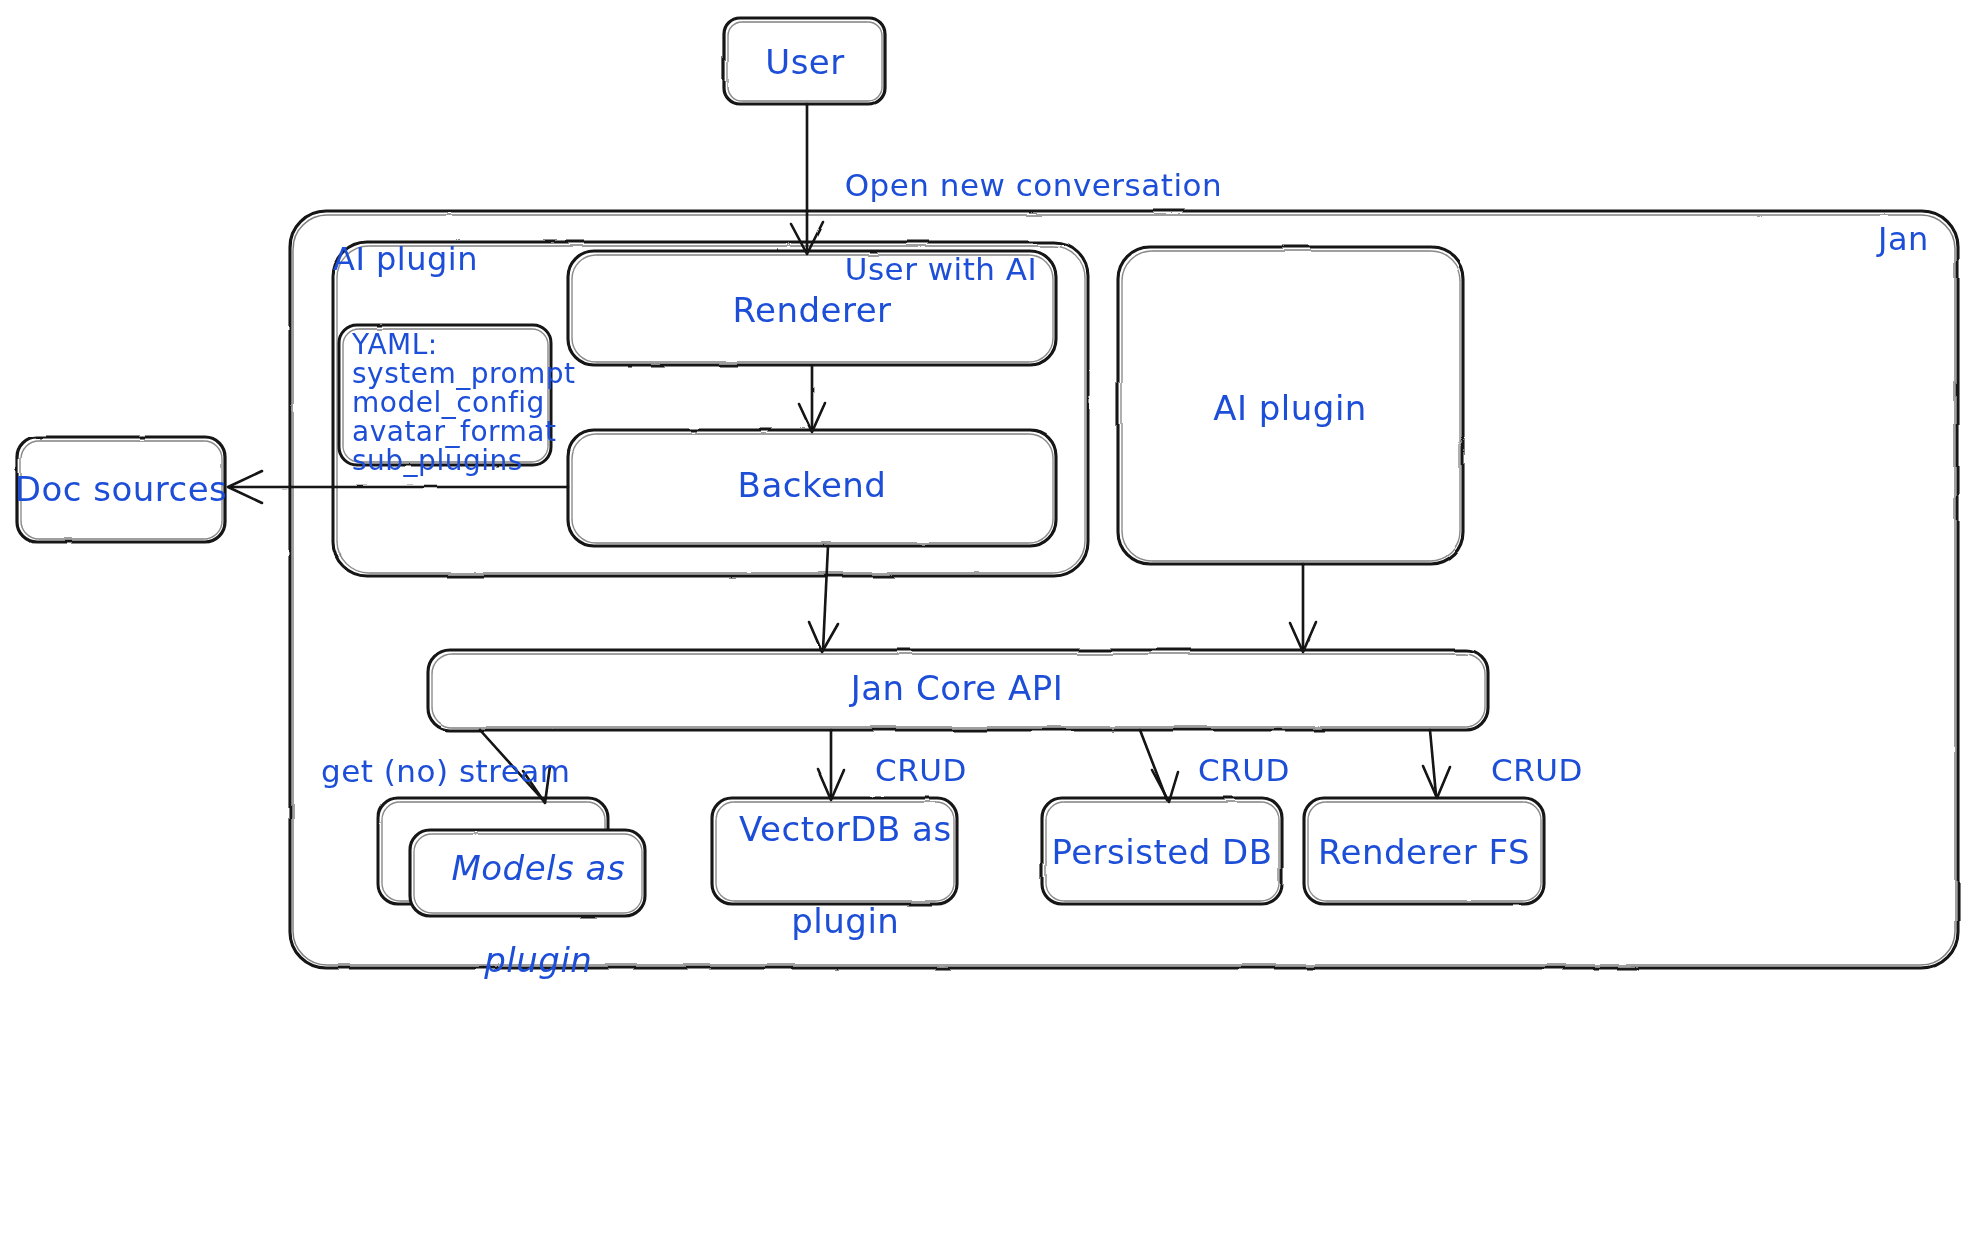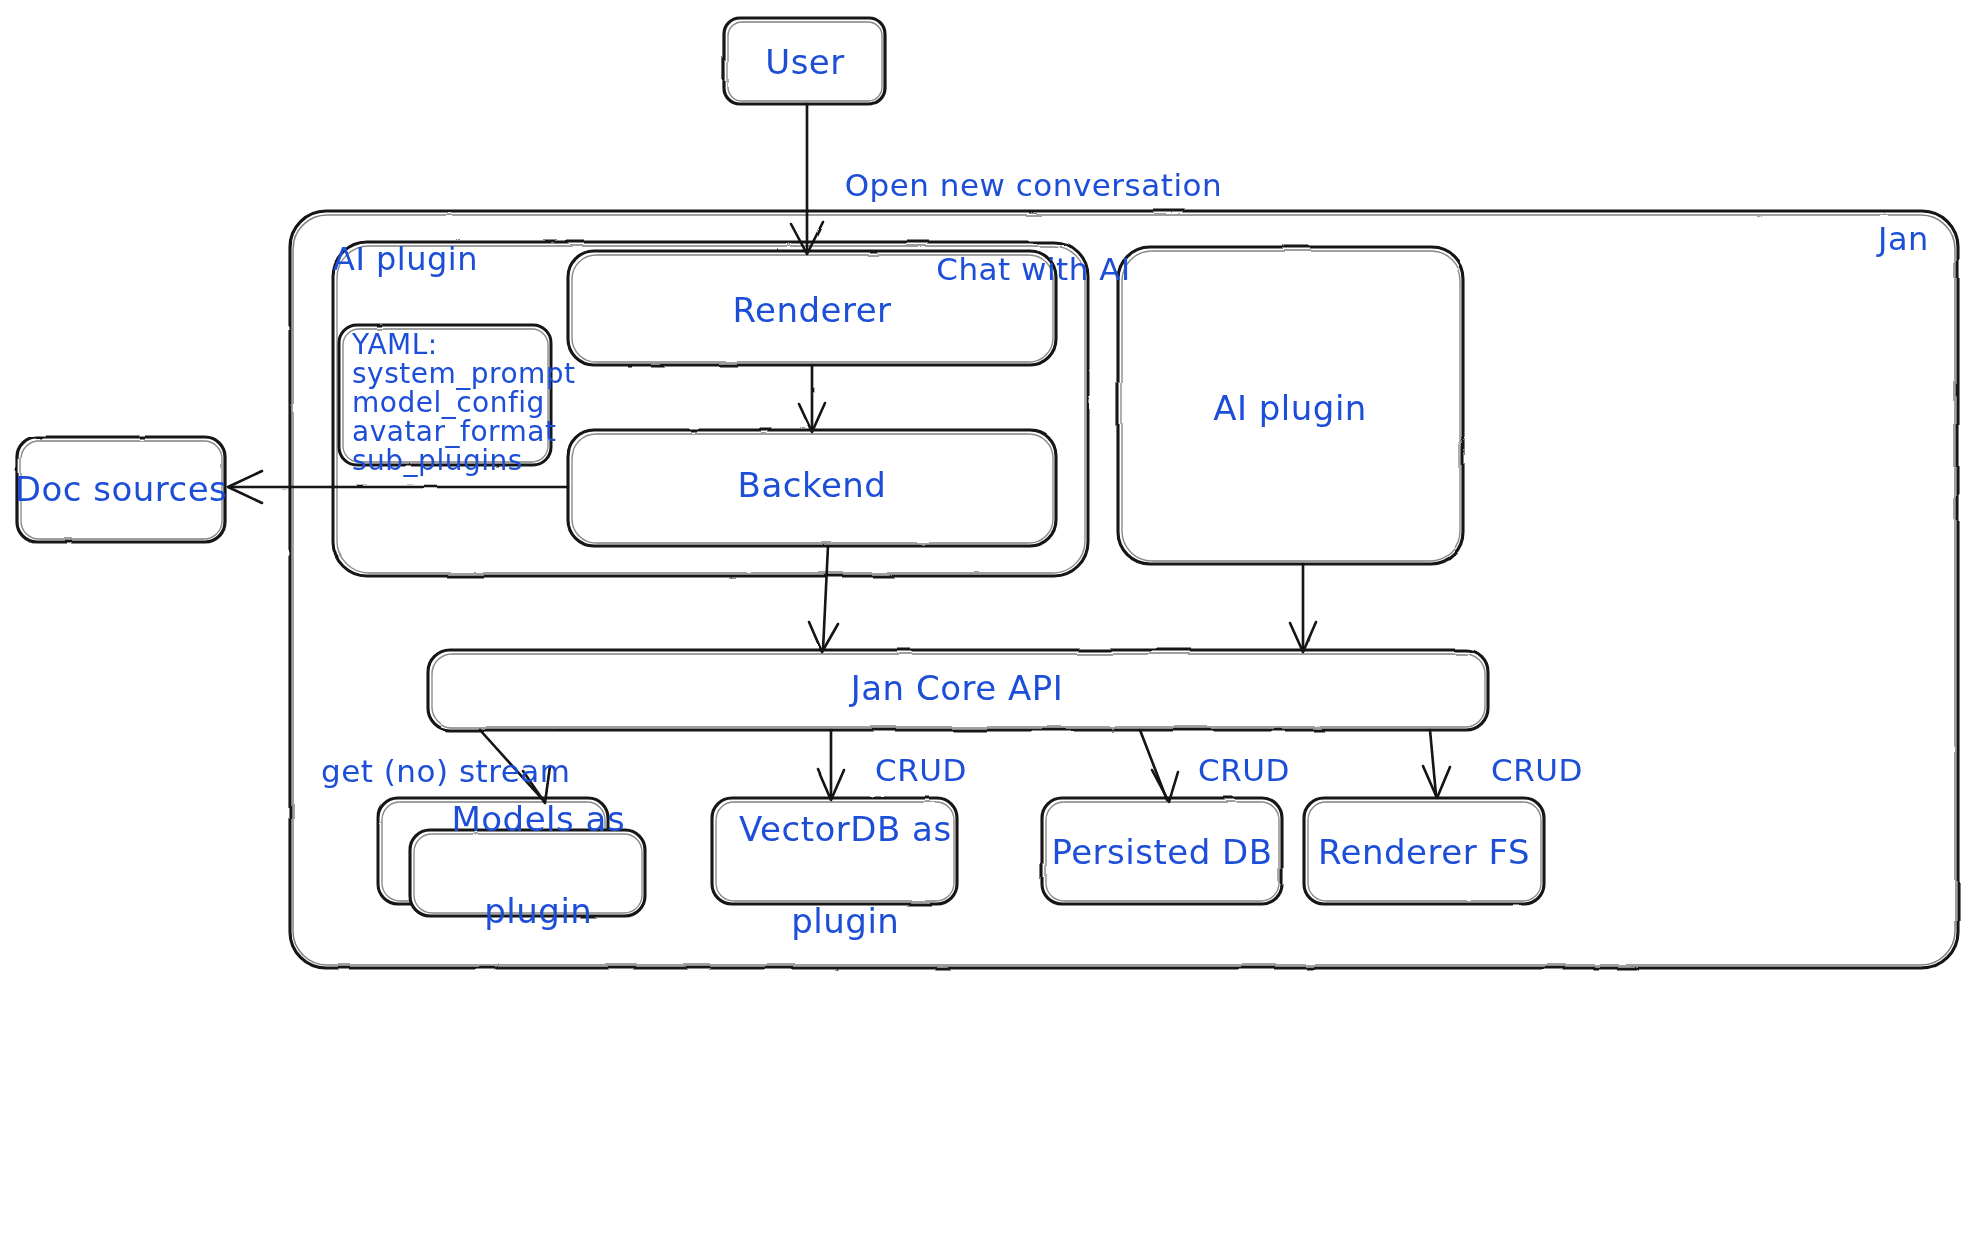--- a/index.html
+++ b/index.html
@@ -190,37 +190,37 @@
 <div class="node-label lbl-node centered" style="left:812px; top:310px;text-align:right;">Renderer</div>
 
 <div class="node-label lbl-node centered" style="left:812px; top:485px;">Backend</div>
 
 <div class="node-label lbl-node centered" style="left:1290px; top:408px;">AI plugin</div>
 
 <div class="node-label lbl-node centered" style="left:121px; top:489px;">Doc sources</div>
 
 <div class="node-label lbl-node centered" style="left:957px; top:688px;">Jan Core API</div>
 
-<div class="node-label lbl-node centered" style="left:527px; top:842px; line-height:46px;">
+<div class="node-label lbl-node centered" style="left:527px; top:891px; line-height:46px;font-style:italic;">
   <span>Models as</span><br>
   <span>plugin</span>
 </div>
 
 <div class="node-label lbl-node centered" style="left:834px; top:852px; line-height:46px;">
   <span>VectorDB as</span><br>
   <span>plugin</span>
 </div>
 
 <div class="node-label lbl-node centered" style="left:1162px; top:852px;">Persisted DB</div>
 
 <div class="node-label lbl-node centered" style="left:1424px; top:852px;">Renderer FS</div>
 
-<div class="node-label lbl-edge" style="left:824px; top:122px; line-height:42px;text-align:center;">
+<div class="node-label lbl-edge" style="left:824px; top:122px; line-height:42px;">
   <span>Open new conversation</span><br>
-  <span>Chat with AI</span>
+  <span>User with AI</span>
 </div>
 
 <div class="node-label lbl-small" style="left:289px; top:753px;">get (no) stream</div>
 
 <div class="node-label lbl-small" style="left:843px; top:752px;">CRUD</div>
 
 <div class="node-label lbl-small" style="left:1166px; top:752px;">CRUD</div>
 
 <div class="node-label lbl-small" style="left:1459px; top:752px;">CRUD</div>
 

